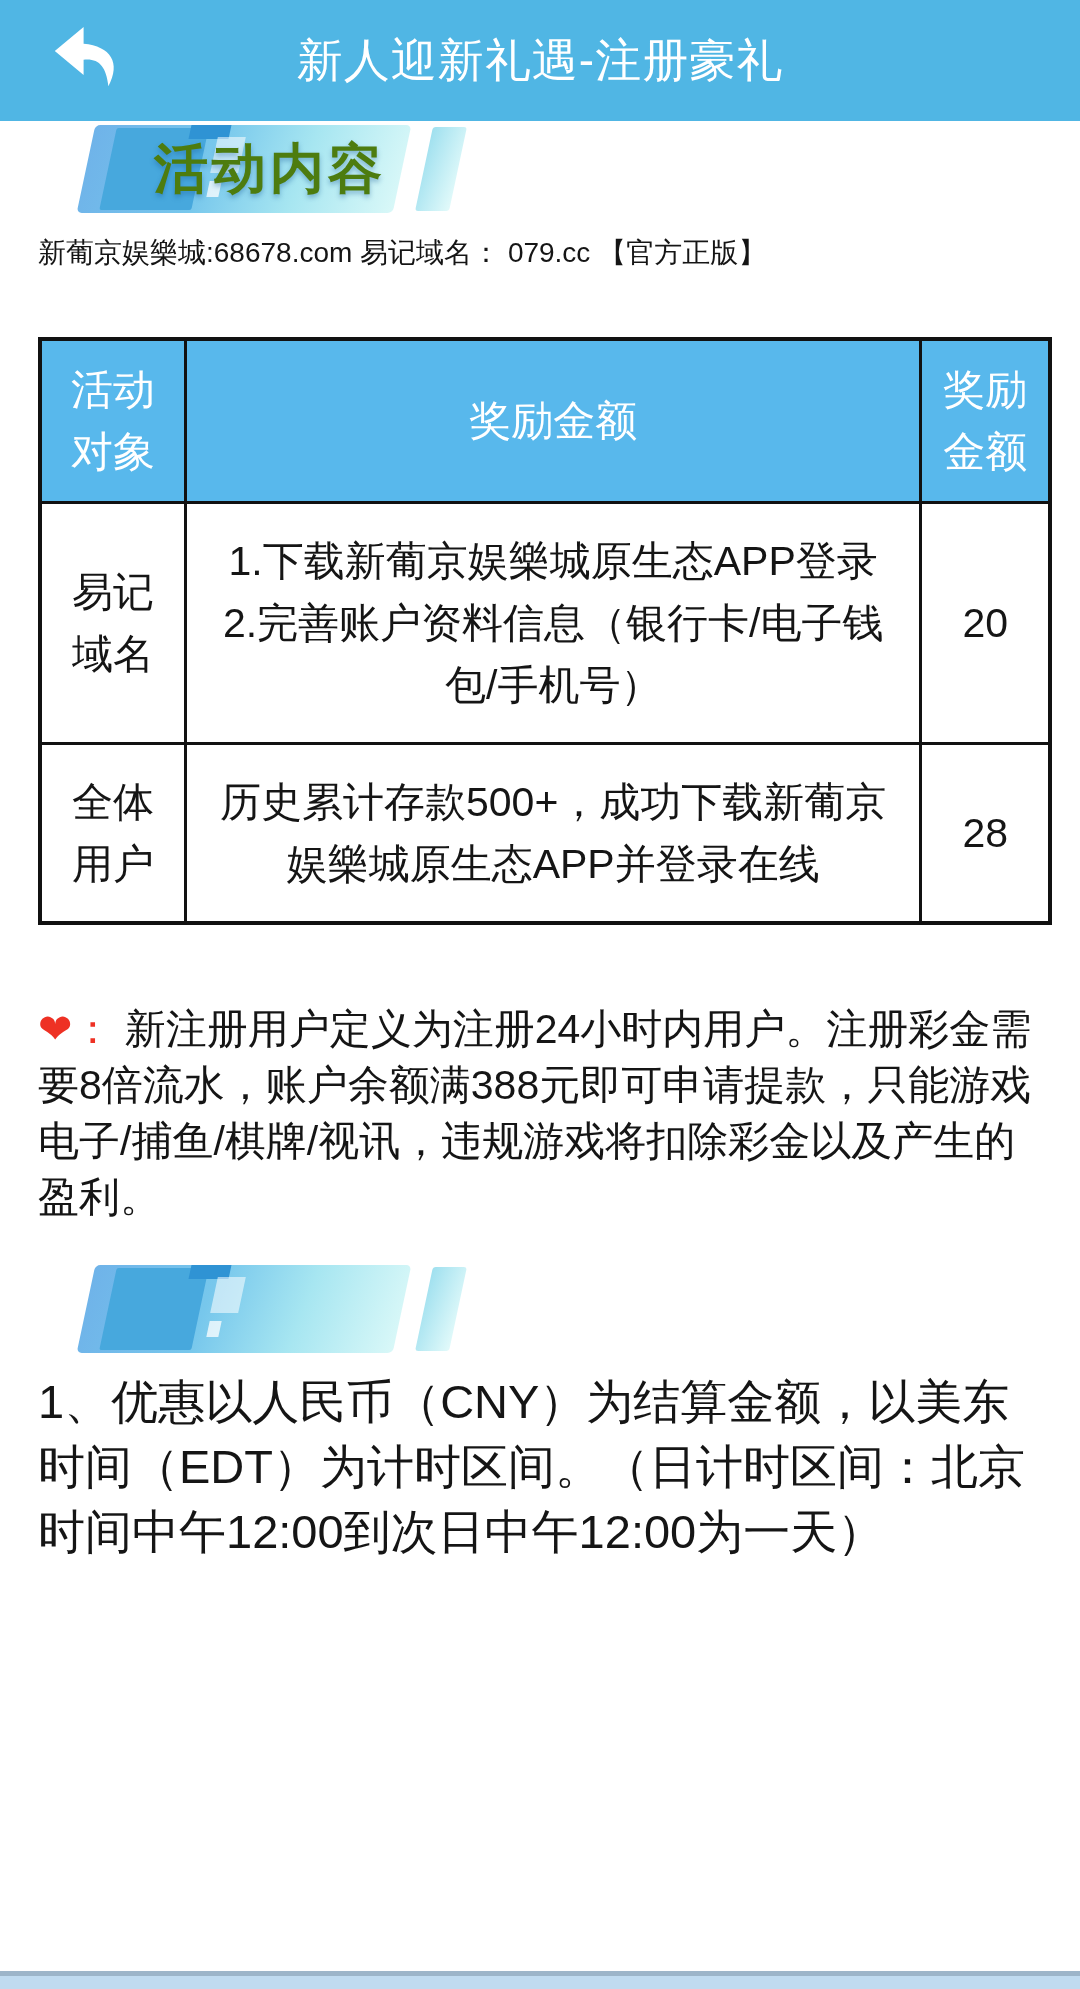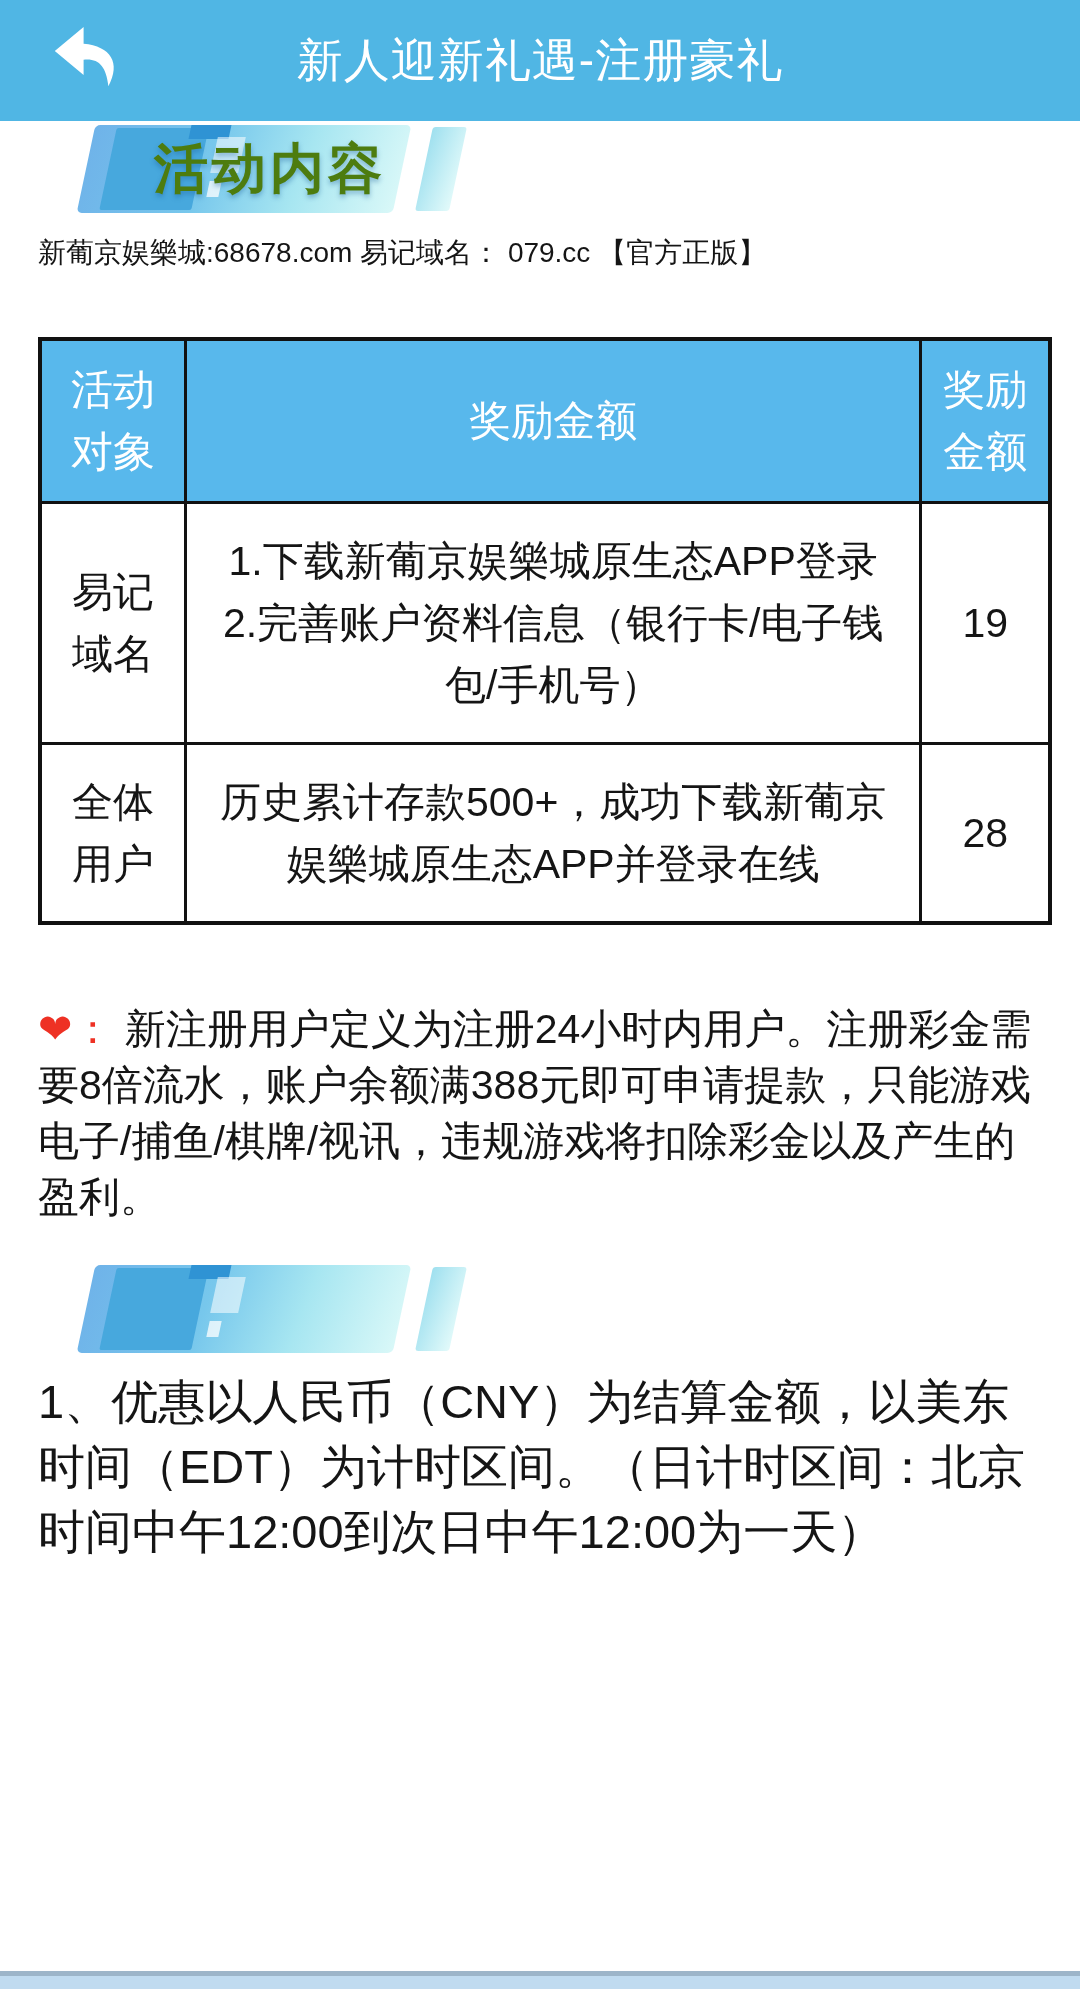--- a/index.html
+++ b/index.html
@@ -92,21 +92,21 @@
         <tr>
           <th>活动对象</th>
           <th>奖励金额</th>
           <th>奖励金额</th>
         </tr>
       </thead>
       <tbody>
         <tr>
           <td>易记域名</td>
           <td class="req-cell">1.下载新葡京娱樂城原生态APP登录 2.完善账户资料信息（银行卡/电子钱包/手机号）</td>
-          <td>19</td>
+          <td>20</td>
         </tr>
         <tr>
           <td>全体用户</td>
           <td class="req-cell">历史累计存款500+，成功下载新葡京娱樂城原生态APP并登录在线</td>
           <td>28</td>
         </tr>
       </tbody>
     </table>
 
     <p class="note"><span class="heart">❤</span><span class="red-colon">：</span><span> 新注册用户定义为注册24小时内用户。注册彩金需要8倍流水，账户余额满388元即可申请提款，只能游戏电子/捕鱼/棋牌/视讯，违规游戏将扣除彩金以及产生的盈利。</span></p>

